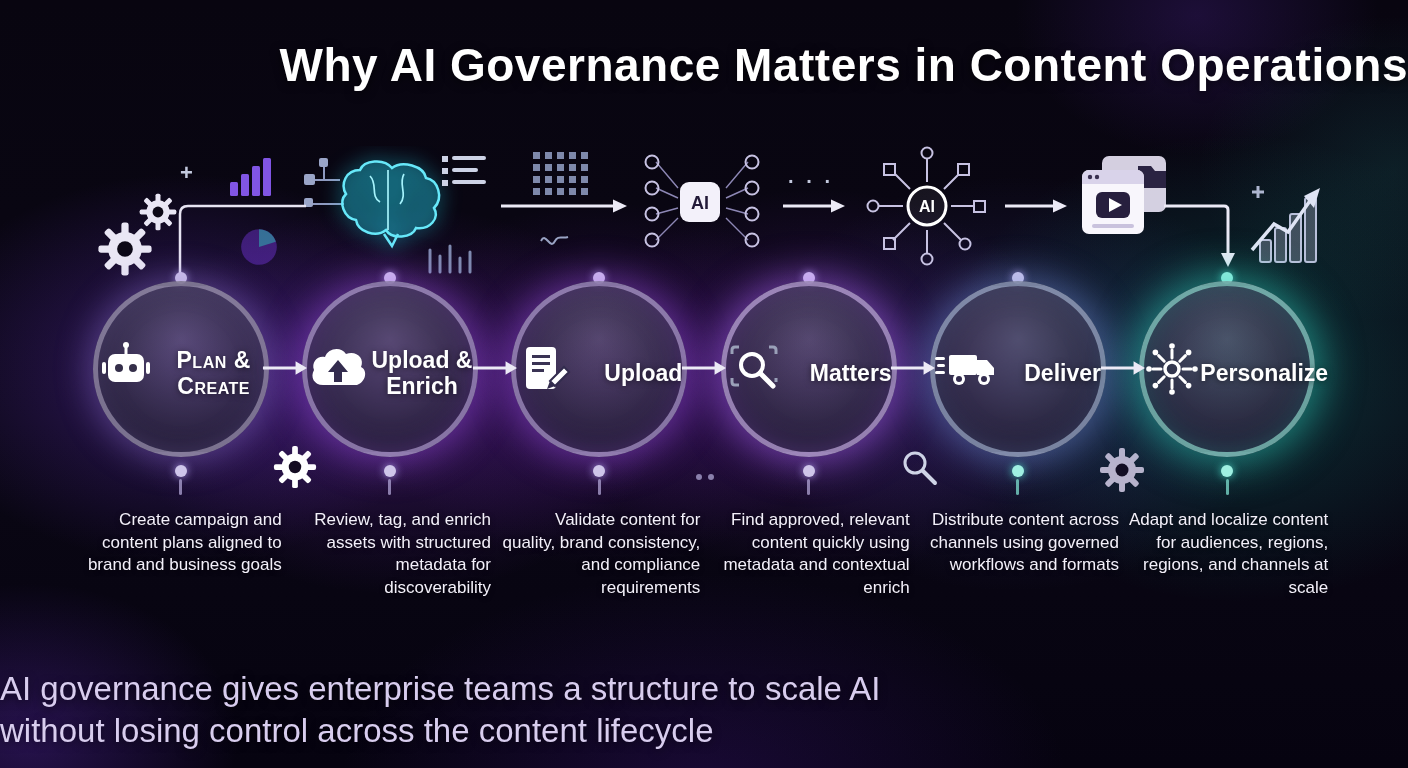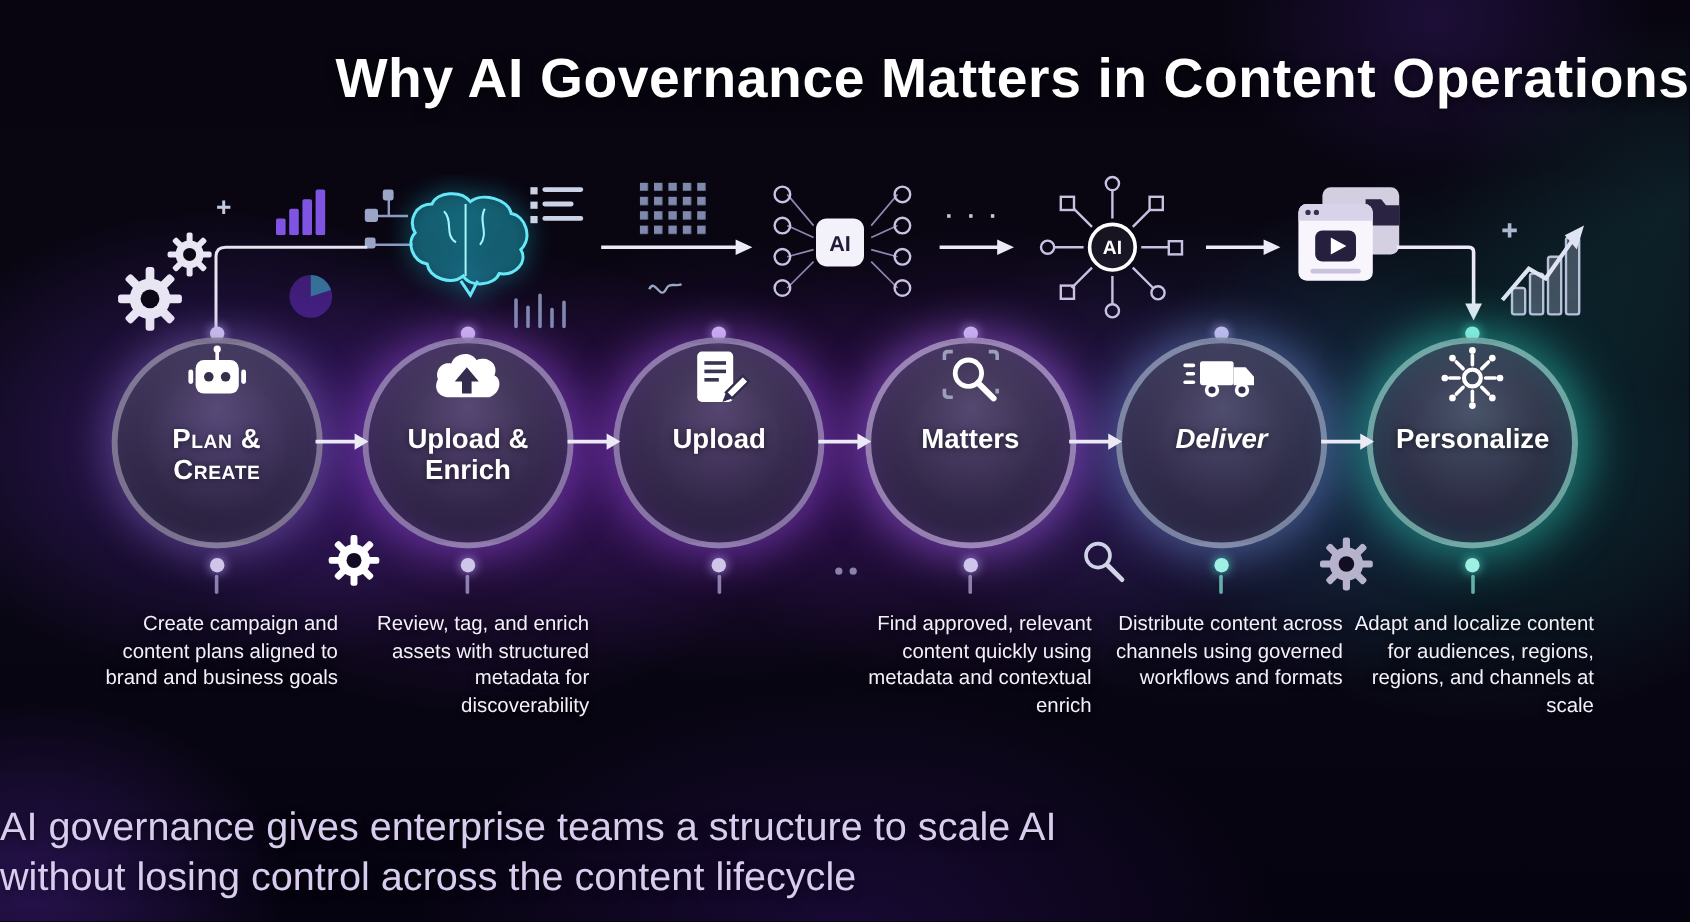--- a/index.html
+++ b/index.html
@@ -43,28 +43,28 @@
   .dot{ width:12px; height:12px; border-radius:50%; background:#cfc6ea;
         box-shadow:0 0 9px rgba(190,170,255,.85); }
   .dot-top{ margin-top:6px; }
   .dot-bottom{ margin-top:8px; }
   .stem{ width:3px; height:16px; margin-top:2px; background:rgba(185,174,222,.7); border-radius:2px; }
   .s5 .dot-bottom,.s6 .dot,.s6 .dot-bottom{ background:#9ff0e2; box-shadow:0 0 9px rgba(80,230,210,.85); }
   .s5 .stem,.s6 .stem{ background:rgba(127,224,208,.75); }
 
   .circle{
     margin-top:-3px; width:176px; height:176px; border-radius:50%;
-    display:flex; flex-direction:column; align-items:center; justify-content:flex-start;
+    display:flex; flex-direction:row; align-items:center; justify-content:space-between;
     background:radial-gradient(circle at 50% 32%, rgba(122,116,146,.55), rgba(41,35,60,.85) 72%);
     border:5px solid rgba(214,185,250,.55);
     box-shadow:0 0 36px 8px rgba(168,85,247,.45), inset 0 0 30px rgba(168,85,247,.22);
   }
   .s1 .circle{ border-color:rgba(206,196,226,.5); box-shadow:0 0 32px 6px rgba(150,120,220,.4), inset 0 0 26px rgba(150,130,210,.2); }
   .s4 .circle{ border-color:rgba(222,192,255,.6); box-shadow:0 0 36px 8px rgba(178,102,255,.5), inset 0 0 30px rgba(178,102,255,.22); }
-  .s5 .circle{ border-color:rgba(190,212,242,.55); box-shadow:0 0 36px 8px rgba(120,150,230,.45), inset 0 0 30px rgba(120,160,220,.2);font-style:italic; }
+  .s5 .circle{ border-color:rgba(190,212,242,.55); box-shadow:0 0 36px 8px rgba(120,150,230,.45), inset 0 0 30px rgba(120,160,220,.2); }
   .s6 .circle{ border-color:rgba(153,246,228,.6); box-shadow:0 0 38px 9px rgba(45,212,191,.5), inset 0 0 30px rgba(45,212,191,.22); }
 
   .step-icon{ height:58px; display:flex; align-items:center; justify-content:center; }
   .label{
     margin-top:9px; max-width:150px; text-align:center;
     font-size:23px; font-weight:700; line-height:1.12; color:#fff;
     text-shadow:0 1px 6px rgba(0,0,0,.55);
   }
   .s1 .label{ max-width:100px; font-variant:small-caps; letter-spacing:.5px; }
   .s2 .label{ max-width:120px; }
@@ -400,20 +400,21 @@
             <rect x="16" y="21" width="18" height="3" fill="#3a3354"></rect>
             <rect x="16" y="28" width="12" height="3" fill="#3a3354"></rect>
             <polygon points="34,40 48,26 53,31 39,45" fill="#fff" stroke="#332c4e" stroke-width="2"></polygon>
             <polygon points="34,40 39,45 31,48" fill="#332c4e"></polygon>
           </svg>
         </span>
         <div class="label">Upload</div>
       </div>
       <span class="dot dot-bottom"></span>
       <span class="stem"></span>
+      <div class="desc">Validate content for quality, brand consistency, and compliance requirements</div>
     </div>
 
     <div class="step s4">
       <span class="dot dot-top"></span>
       <div class="circle">
         <span class="step-icon">
           <svg width="56" height="56" viewBox="0 0 56 56">
             <g stroke="#9aa0b8" stroke-width="3" fill="none">
               <path d="M6 13 V9 Q6 6 9 6 H13"></path>
                 <path d="M43 6 H47 Q50 6 50 9 V13"></path>

